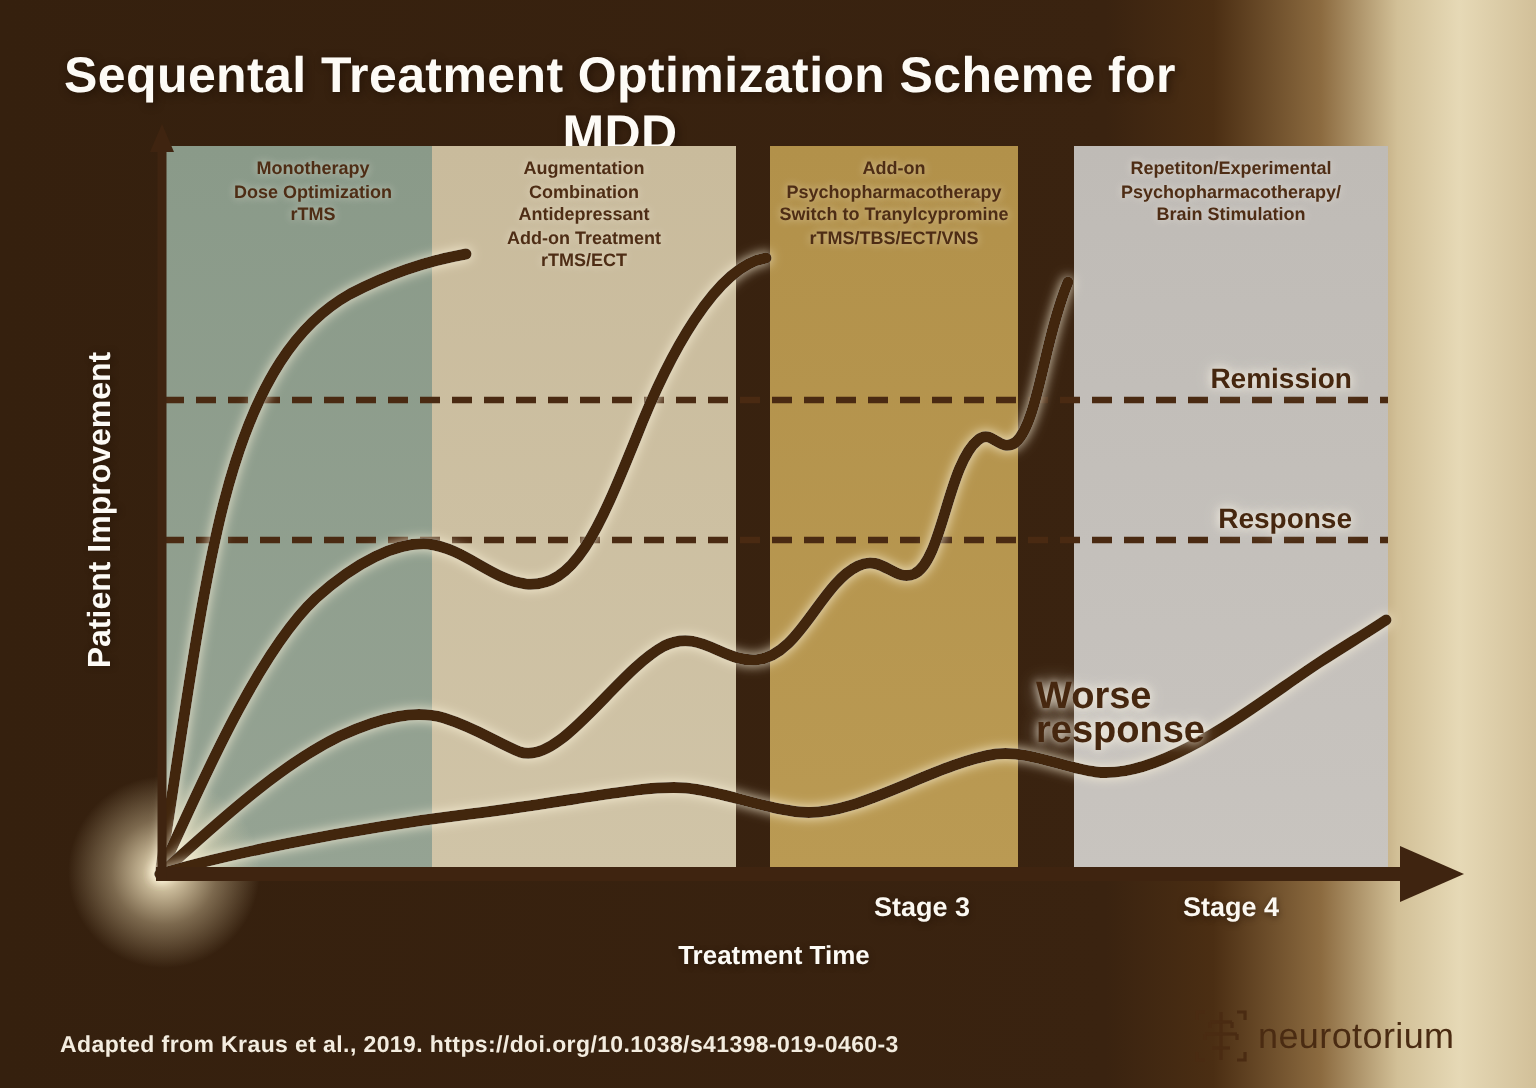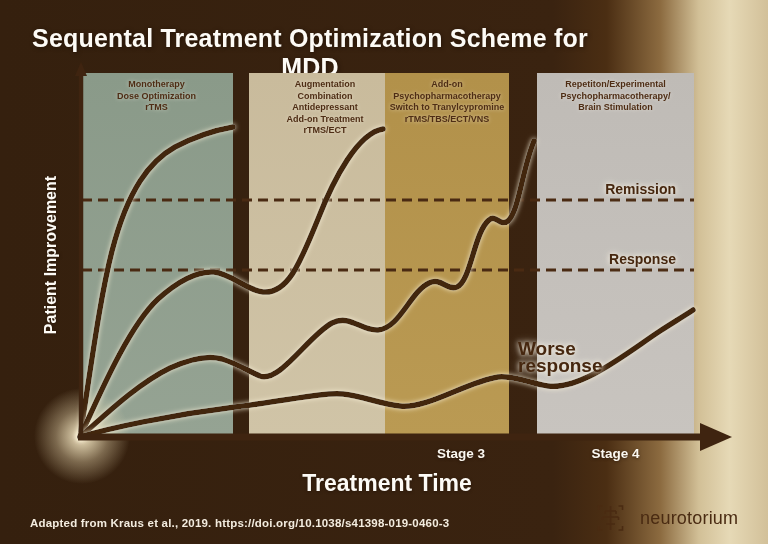--- a/index.html
+++ b/index.html
@@ -8,21 +8,21 @@
     position:relative;width:768px;height:544px;overflow:hidden;
     background:linear-gradient(90deg,#35200e 0%,#3a2310 72%,#4b2e13 79%,#8c6b40 86%,#d2c097 91%,#e6d9b6 95%,#d2c099 100%);
   }
   .title{
     position:absolute;left:0;top:24px;width:620px;text-align:center;
     font-size:25px;font-weight:bold;color:#fdfbf6;letter-spacing:.2px;
     text-shadow:1px 1px 4px rgba(25,12,4,.6);
   }
   .band{position:absolute;top:73px;height:364px;}
   .band1{left:80px;width:153px;background:linear-gradient(180deg,#8a9a89,#95a393);}
-  .band2{left:249px;width:152px;background:linear-gradient(180deg,#c9bb9c,#d0c4a7);}
+  .band2{left:216px;width:152px;background:linear-gradient(180deg,#c9bb9c,#d0c4a7);}
   .band3{left:385px;width:124px;background:linear-gradient(180deg,#b2914a,#ba9a53);}
   .band4{left:537px;width:157px;background:linear-gradient(180deg,#bfbbb6,#c8c4bf);}
   .band-header{
     margin-top:6px;width:100%;text-align:center;white-space:pre-line;
     font-size:9px;font-weight:bold;line-height:11.5px;color:#4e2d15;
     text-shadow:0 0 4px rgba(255,250,235,.55);
   }
   .svg-layer{position:absolute;left:0;top:0;width:768px;height:544px;}
   .curve{fill:none;stroke:#432711;stroke-width:5.5;stroke-linecap:round;}
   .threshold-line{stroke:#4a2a12;stroke-width:3.2;stroke-dasharray:10 6;}
@@ -40,35 +40,35 @@
   }
   .stage-label{
     position:absolute;top:446px;text-align:center;
     font-size:13.5px;font-weight:bold;color:#fbf8f1;
     text-shadow:0 1px 3px rgba(30,15,5,.55);
   }
   .sl1{left:80px;width:153px;} .sl2{left:233px;width:152px;}
   .sl3{left:385px;width:152px;} .sl4{left:537px;width:157px;}
   .x-axis-title{
     position:absolute;left:80px;top:470px;width:614px;text-align:center;
-    font-size:23px;font-weight:bold;color:#fdfbf6;
+    font-size:13px;font-weight:bold;color:#fdfbf6;
     text-shadow:0 1px 3px rgba(30,15,5,.5);
   }
   .y-axis-title{
     position:absolute;left:-98px;top:245px;width:300px;height:20px;text-align:center;
     transform:rotate(-90deg);
     font-size:16px;font-weight:bold;color:#fdfbf6;
     text-shadow:0 1px 3px rgba(30,15,5,.5);
   }
   .attribution{
     position:absolute;left:30px;top:517px;
     font-size:11.5px;font-weight:bold;letter-spacing:.2px;color:#f3ecdf;
   }
   .brand{position:absolute;left:597px;top:503px;display:flex;align-items:center;}
-  .brand-text{font-size:18px;font-weight:500;color:#4a2b12;margin-left:16px;letter-spacing:.2px;}
+  .brand-text{font-size:18px;font-weight:500;color:#4a2b12;margin-left:5px;letter-spacing:.2px;}
 </style>
 </head>
 <body>
 
 <div class="stage-canvas">
 
   <div class="title">Sequental Treatment Optimization Scheme for MDD</div>
 
   <div class="band band1">
     <div class="band-header">Monotherapy

